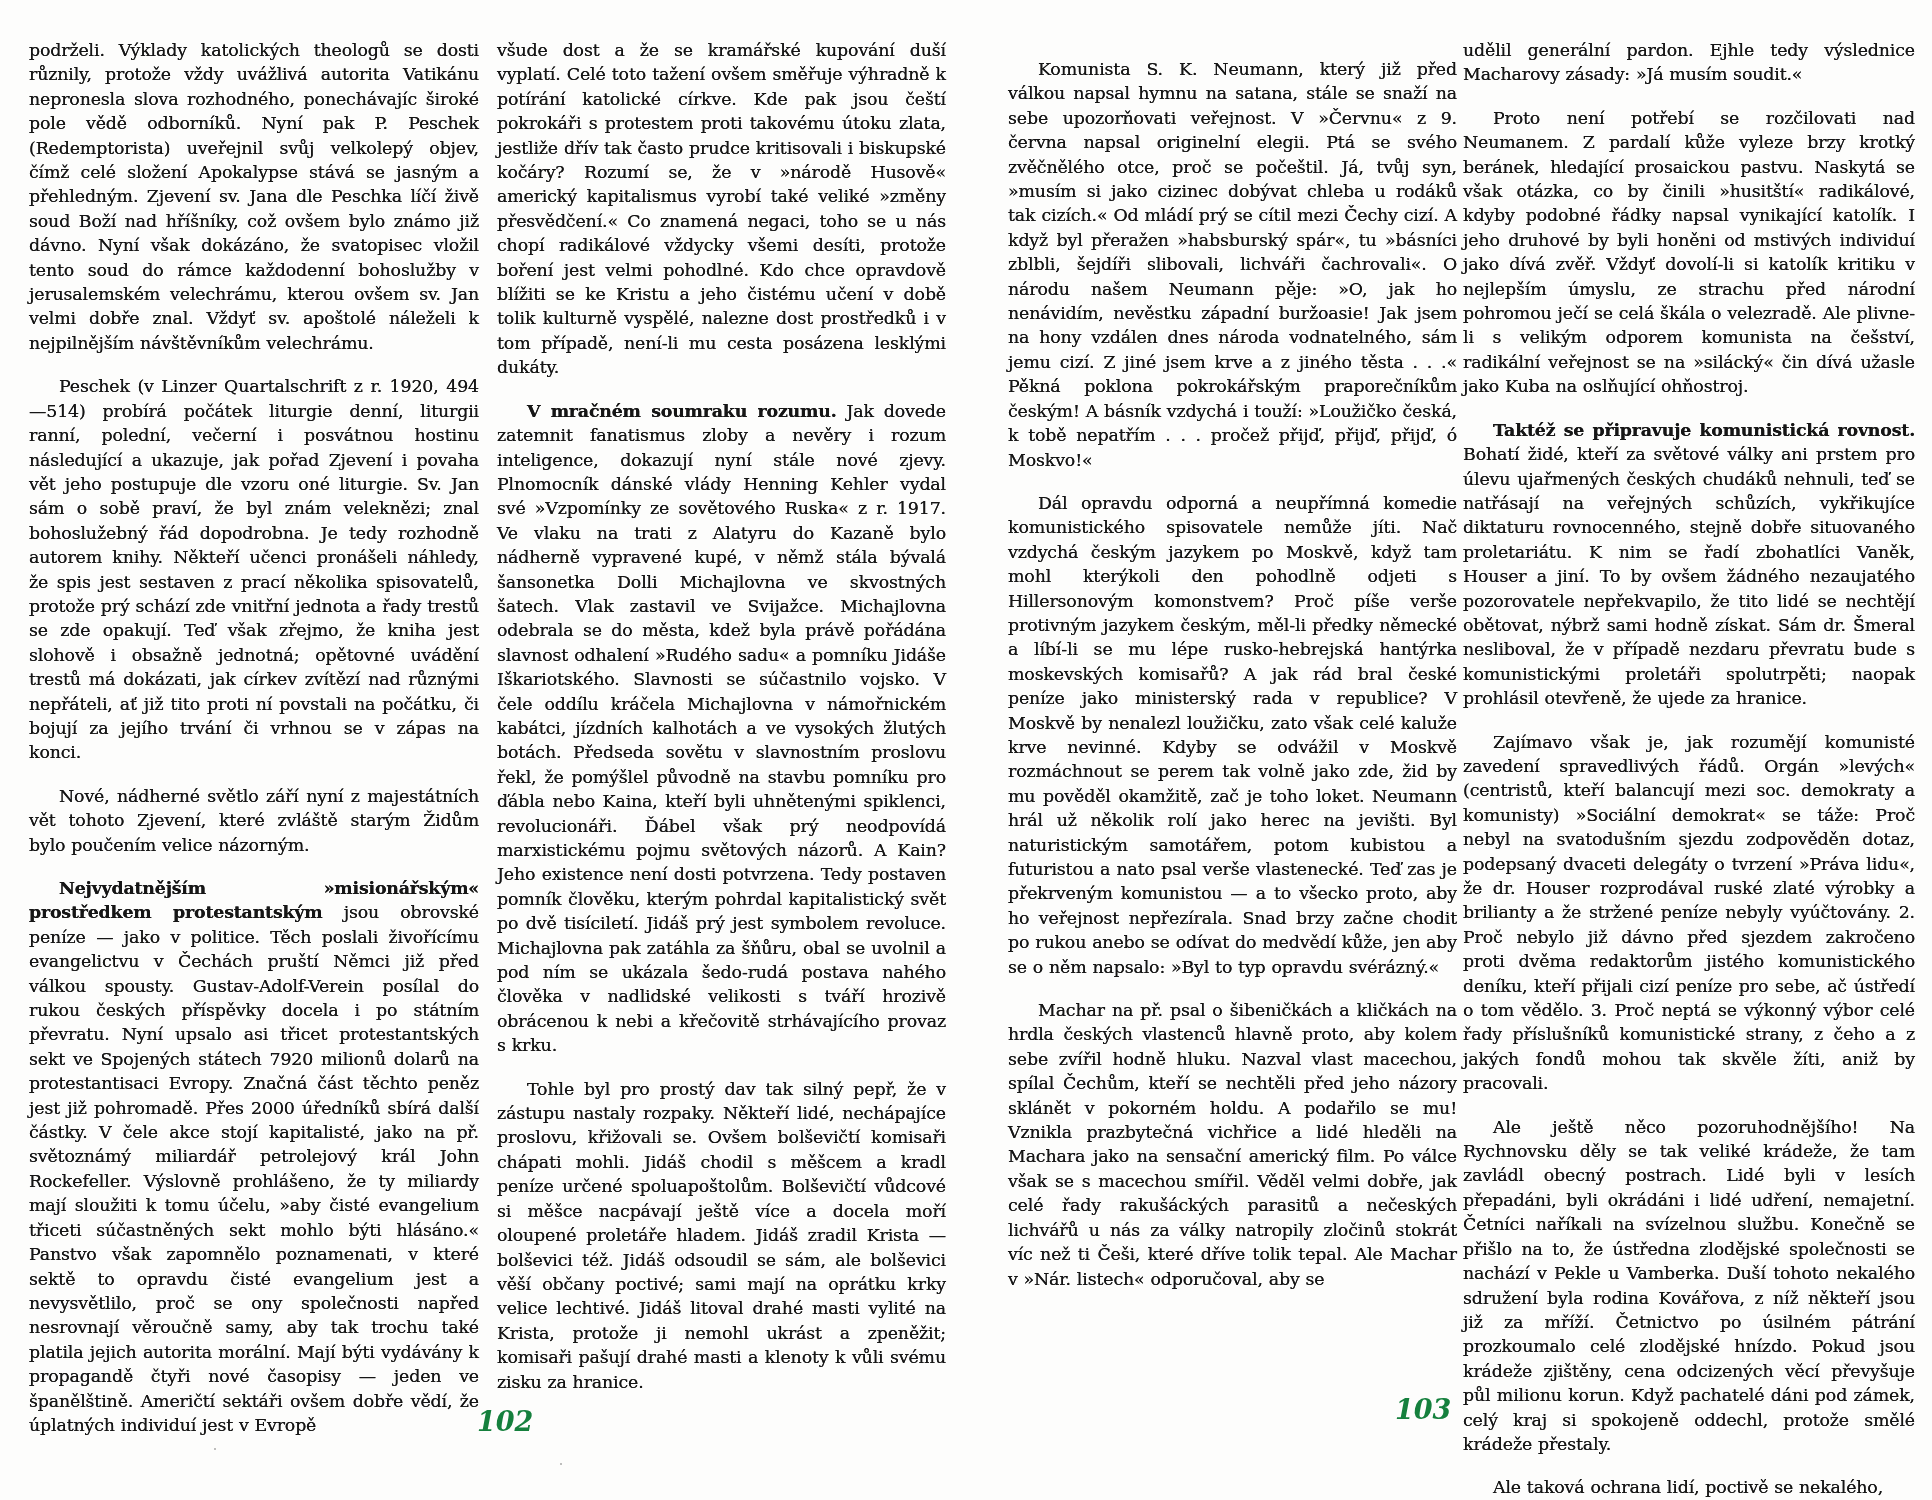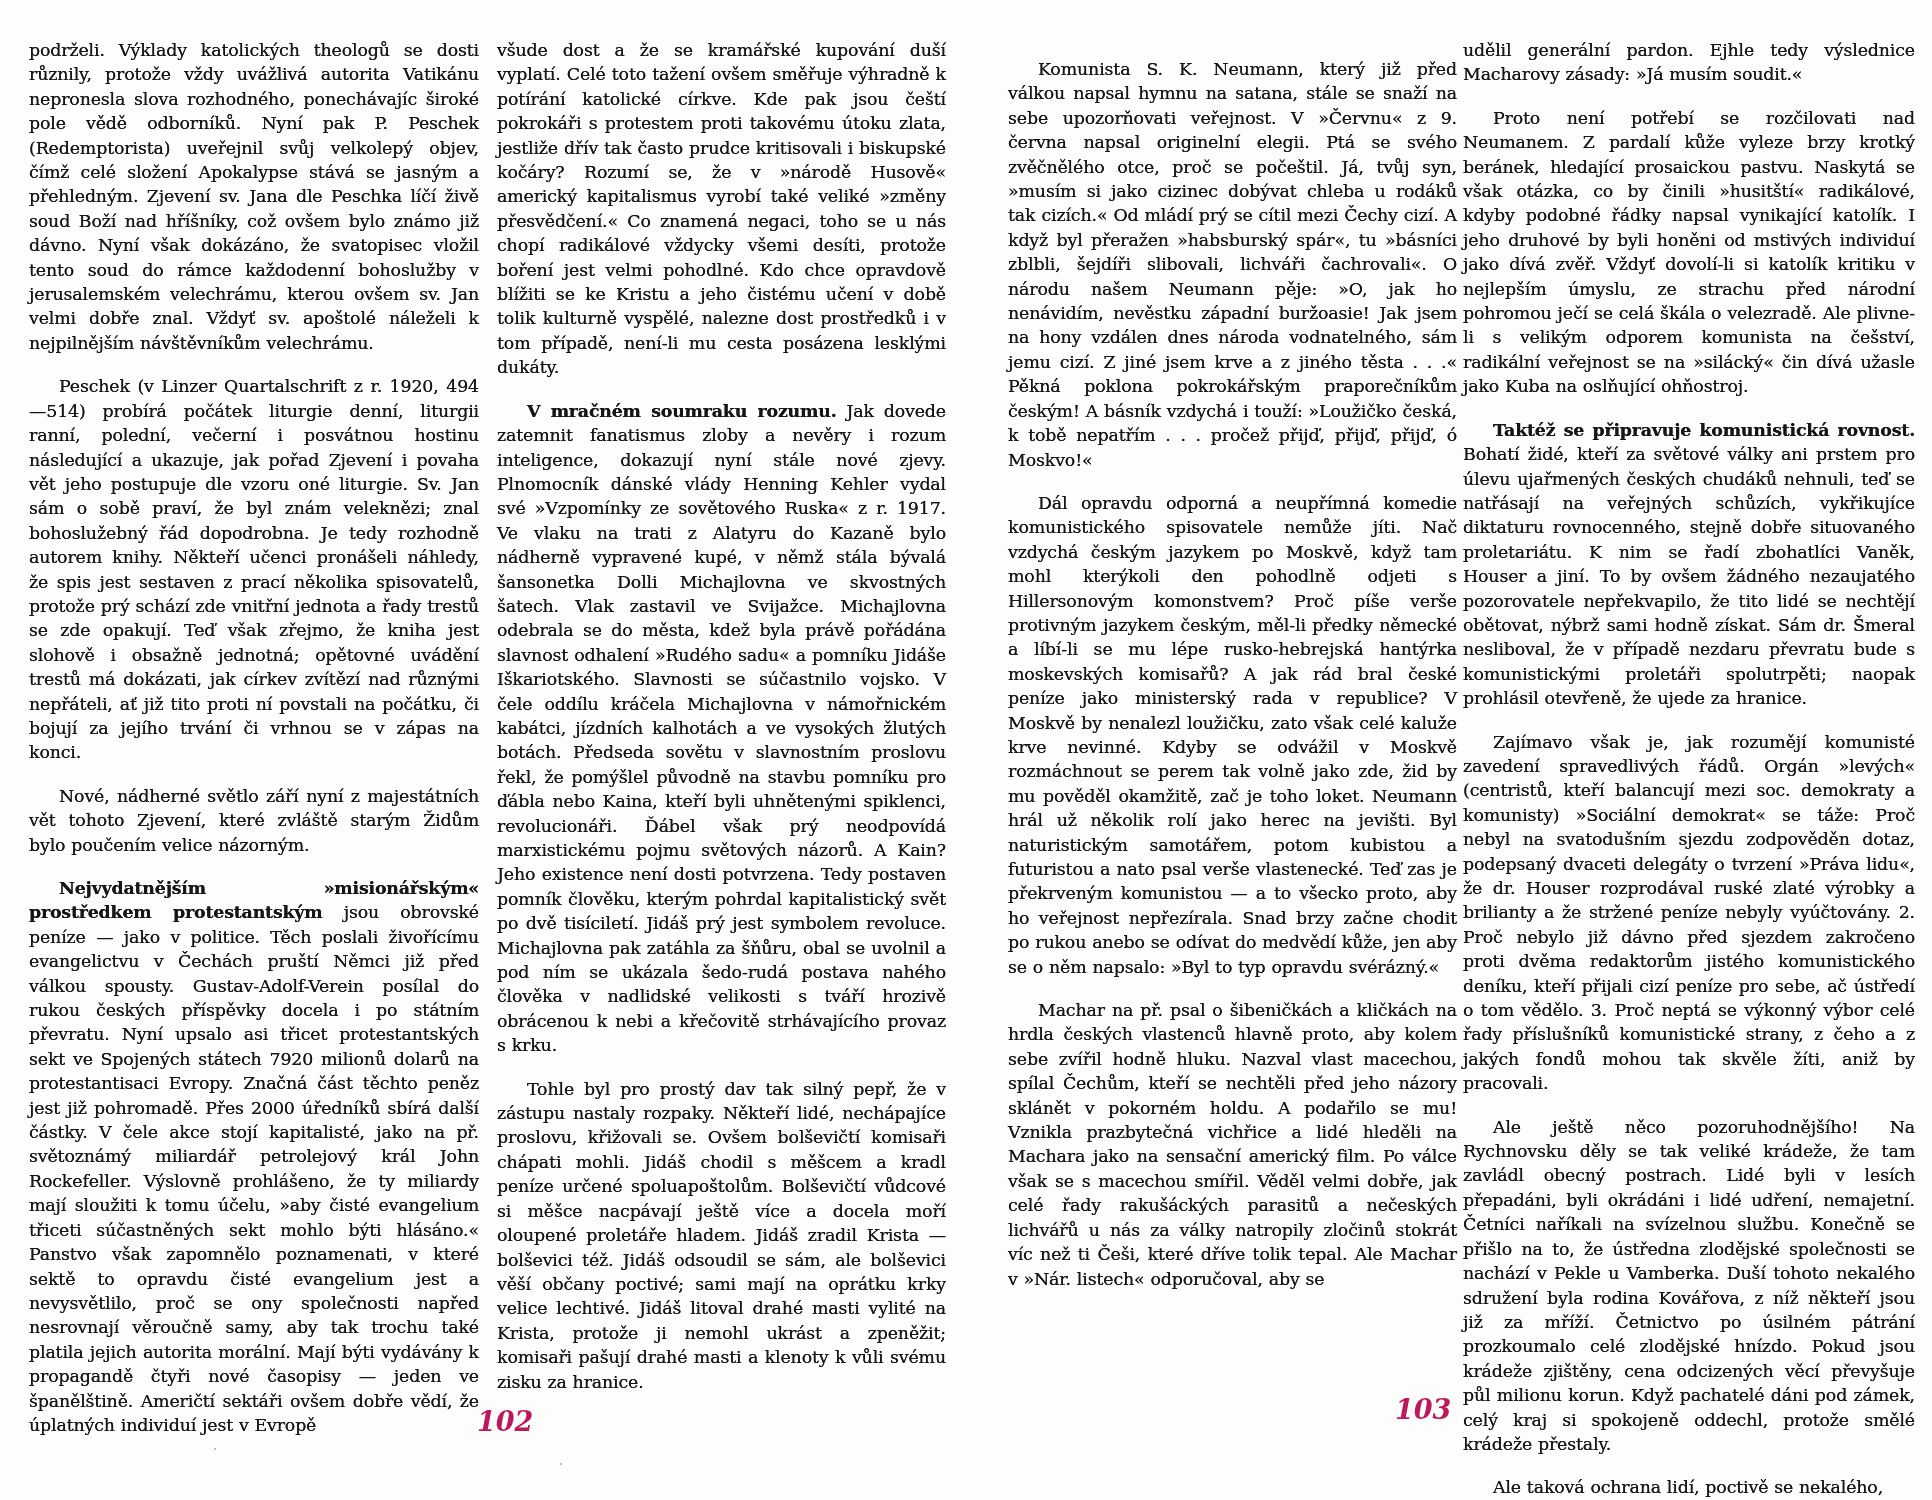--- a/index.html
+++ b/index.html
@@ -36,21 +36,21 @@
   .para b {
     font-weight: bold;
     letter-spacing: -0.2px;
   }
   .pagenum {
     position: absolute;
     font-family: "DejaVu Serif", serif;
     font-style: italic;
     font-weight: bold;
     font-size: 27px;
-    color: #be185d;
+    color: #15803d;
   }
   .pn102 { left: 477px;  top: 1406px; }
   .pn103 { left: 1395px; top: 1394px; }
   
   .speck { position: absolute; background: #555; border-radius: 50%; opacity: .5; }
   .s1 { left: 330px;  top: 316px;  width: 3px; height: 3px; }
   .s2 { left: 1695px; top: 1012px; width: 3px; height: 3px; }
   .s3 { left: 560px;  top: 1463px; width: 2px; height: 2px; }
   .s4 { left: 214px;  top: 1448px; width: 2px; height: 2px; }
 </style>

